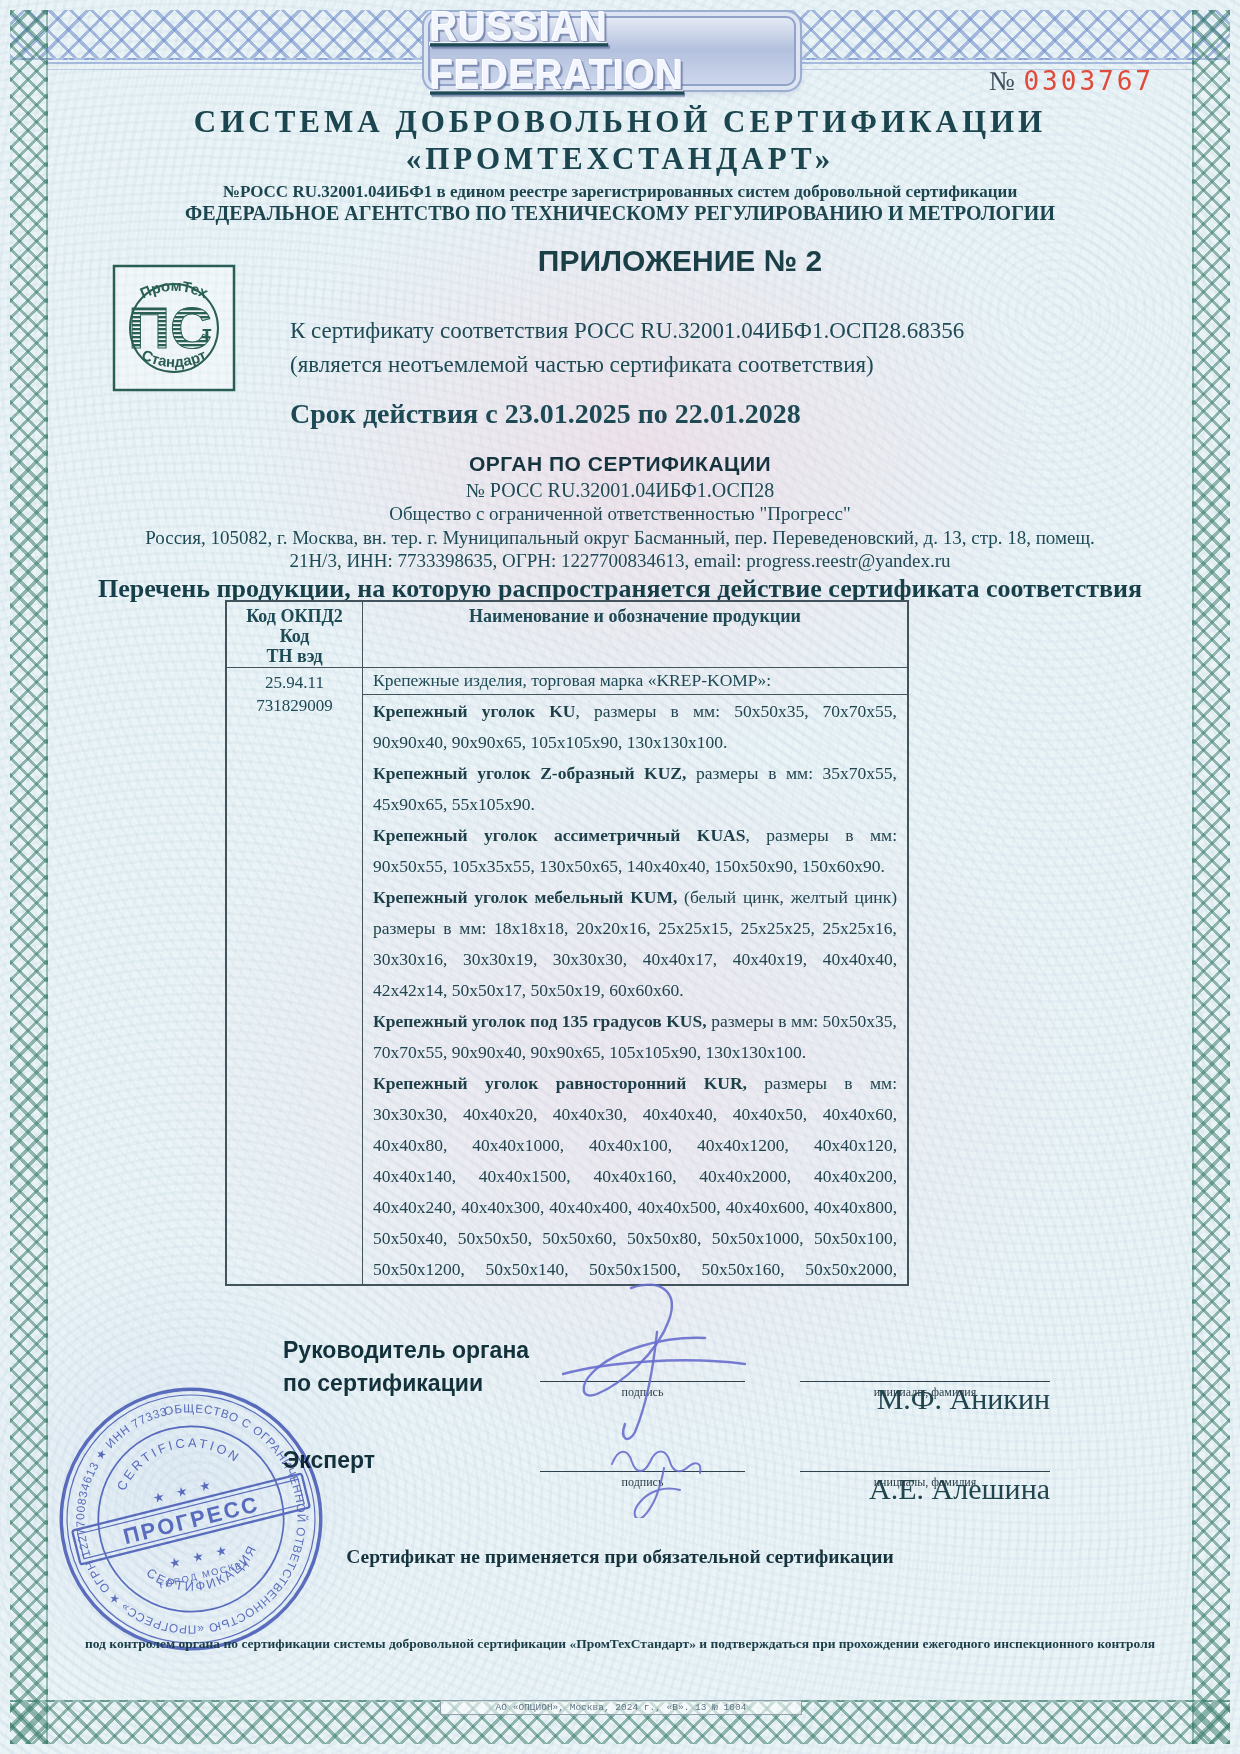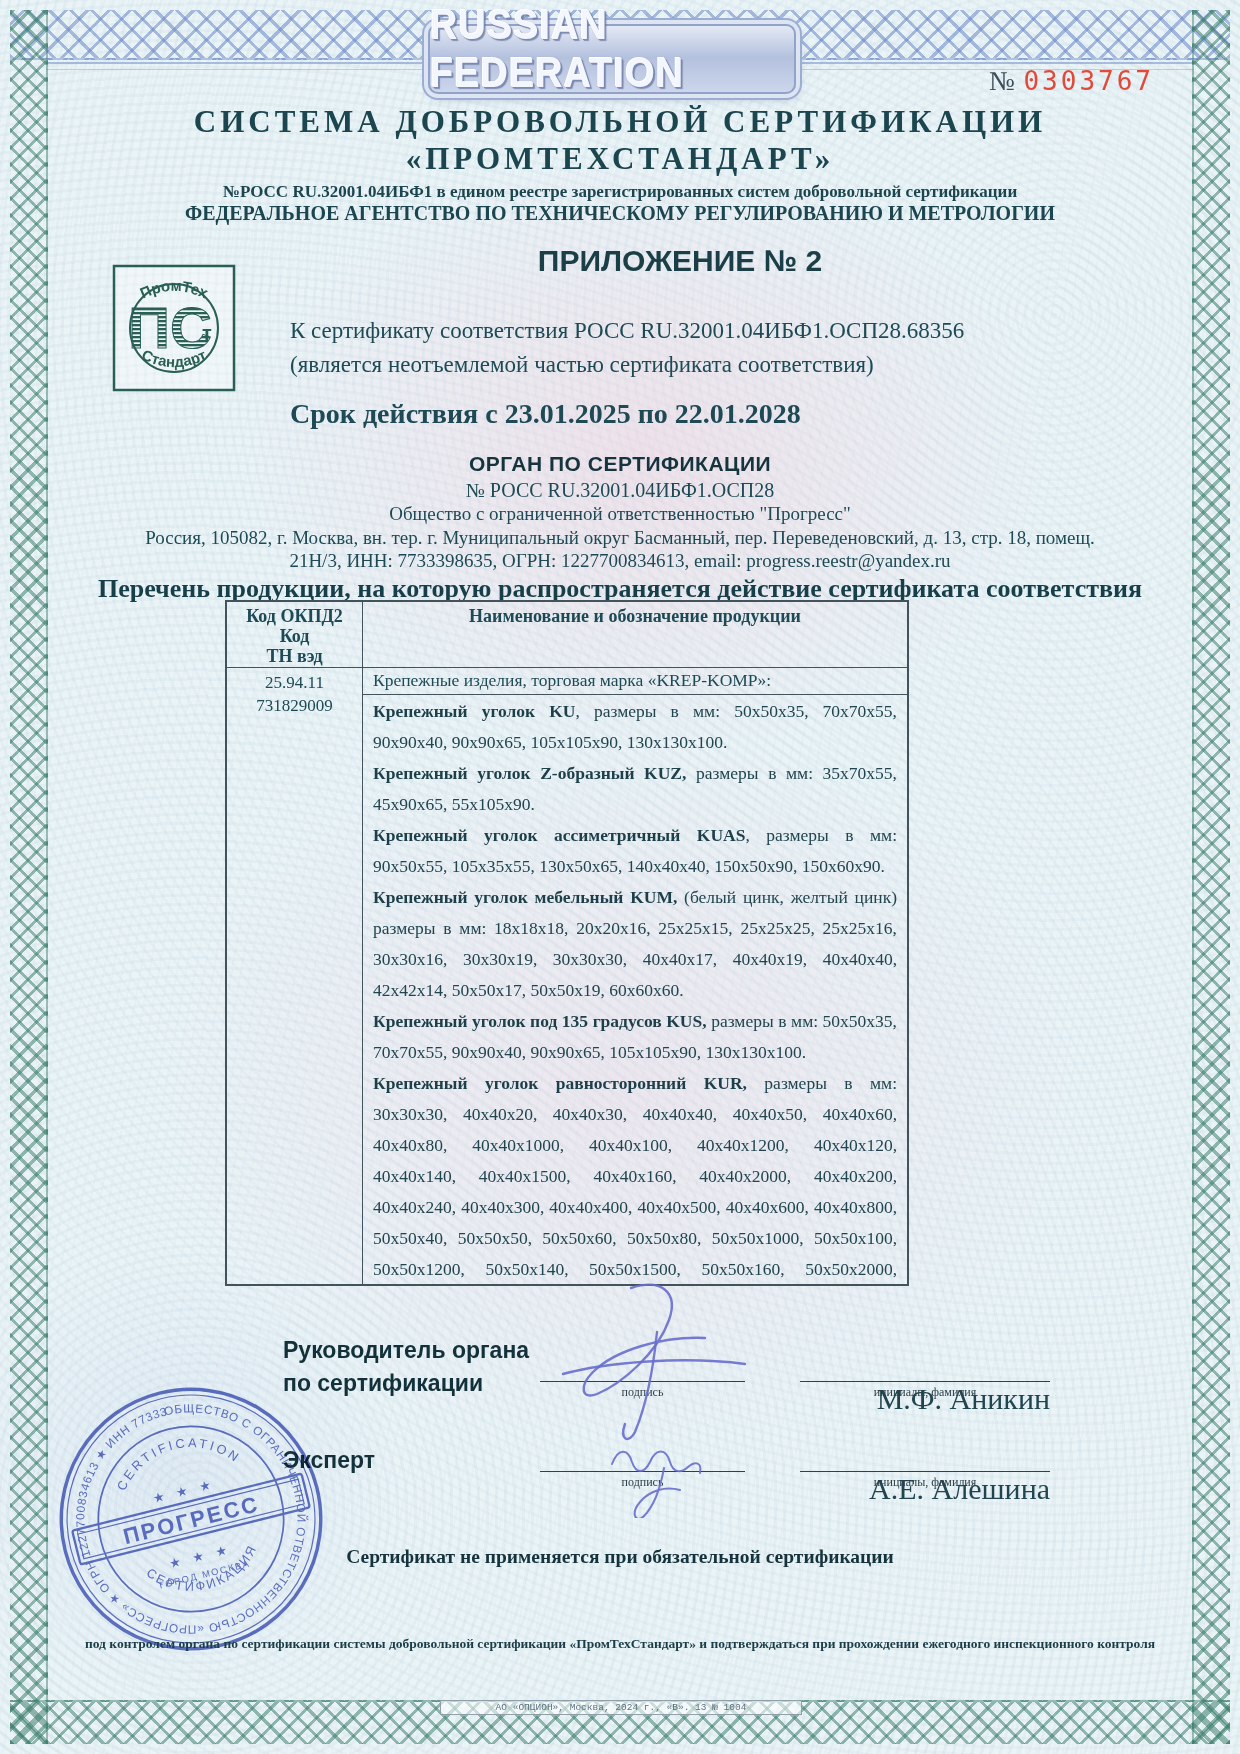--- a/index.html
+++ b/index.html
@@ -34,25 +34,25 @@
       repeating-linear-gradient(-45deg, rgba(54,122,102,.5) 0 3px, transparent 3px 12px);}
   .band-left{left:10px;border-right:2px solid rgba(54,122,102,.45);}
   .band-right{right:10px;border-left:2px solid rgba(54,122,102,.45);}
   .band-bottom{left:10px;right:10px;bottom:10px;height:42px;
     background:
       repeating-linear-gradient(45deg, rgba(54,122,102,.5) 0 3px, transparent 3px 13px),
       repeating-linear-gradient(-45deg, rgba(54,122,102,.5) 0 3px, transparent 3px 13px);
     border-top:2px solid rgba(54,122,102,.45);}
 
   
-  .plaque{left:428px;top:24px;width:364px;height:66px;border-radius:10px;
+  .plaque{left:428px;top:16px;width:364px;height:66px;border-radius:10px;
     background:linear-gradient(180deg,#e3e9f4,#b4c1de 48%,#ccd6ec);
     border:2px solid #92a3ca;
     box-shadow:0 0 0 4px #dde4f2, 0 0 0 6px #9cadd2, 2px 4px 8px rgba(80,100,150,.45);
-    display:flex;align-items:flex-end;justify-content:center;z-index:5;}
+    display:flex;align-items:center;justify-content:center;z-index:5;text-decoration:underline;}
   .plaque-text{font-family:"Liberation Sans",sans-serif;font-weight:bold;font-size:38px;
     letter-spacing:1px;color:#f3f6fd;transform:scaleY(1.12);
     text-shadow:-1px -1px 0 #ffffff,1px 1px 0 #7c8bb4,2px 2px 1px rgba(70,85,130,.55),0 0 2px rgba(70,85,130,.3);}
 
   .cert-no{top:66px;right:86px;font-size:27px;letter-spacing:1px;}
   .cert-no .lbl{color:#3d4f5a;}
   .cert-no .num{font-family:"DejaVu Sans Mono",monospace;color:#df4a3a;letter-spacing:3px;font-size:26px;}
 
   .t-sys{top:104px;font-weight:bold;font-size:31px;letter-spacing:4px;color:#1c464f;}
   .t-sys2{top:141px;}

